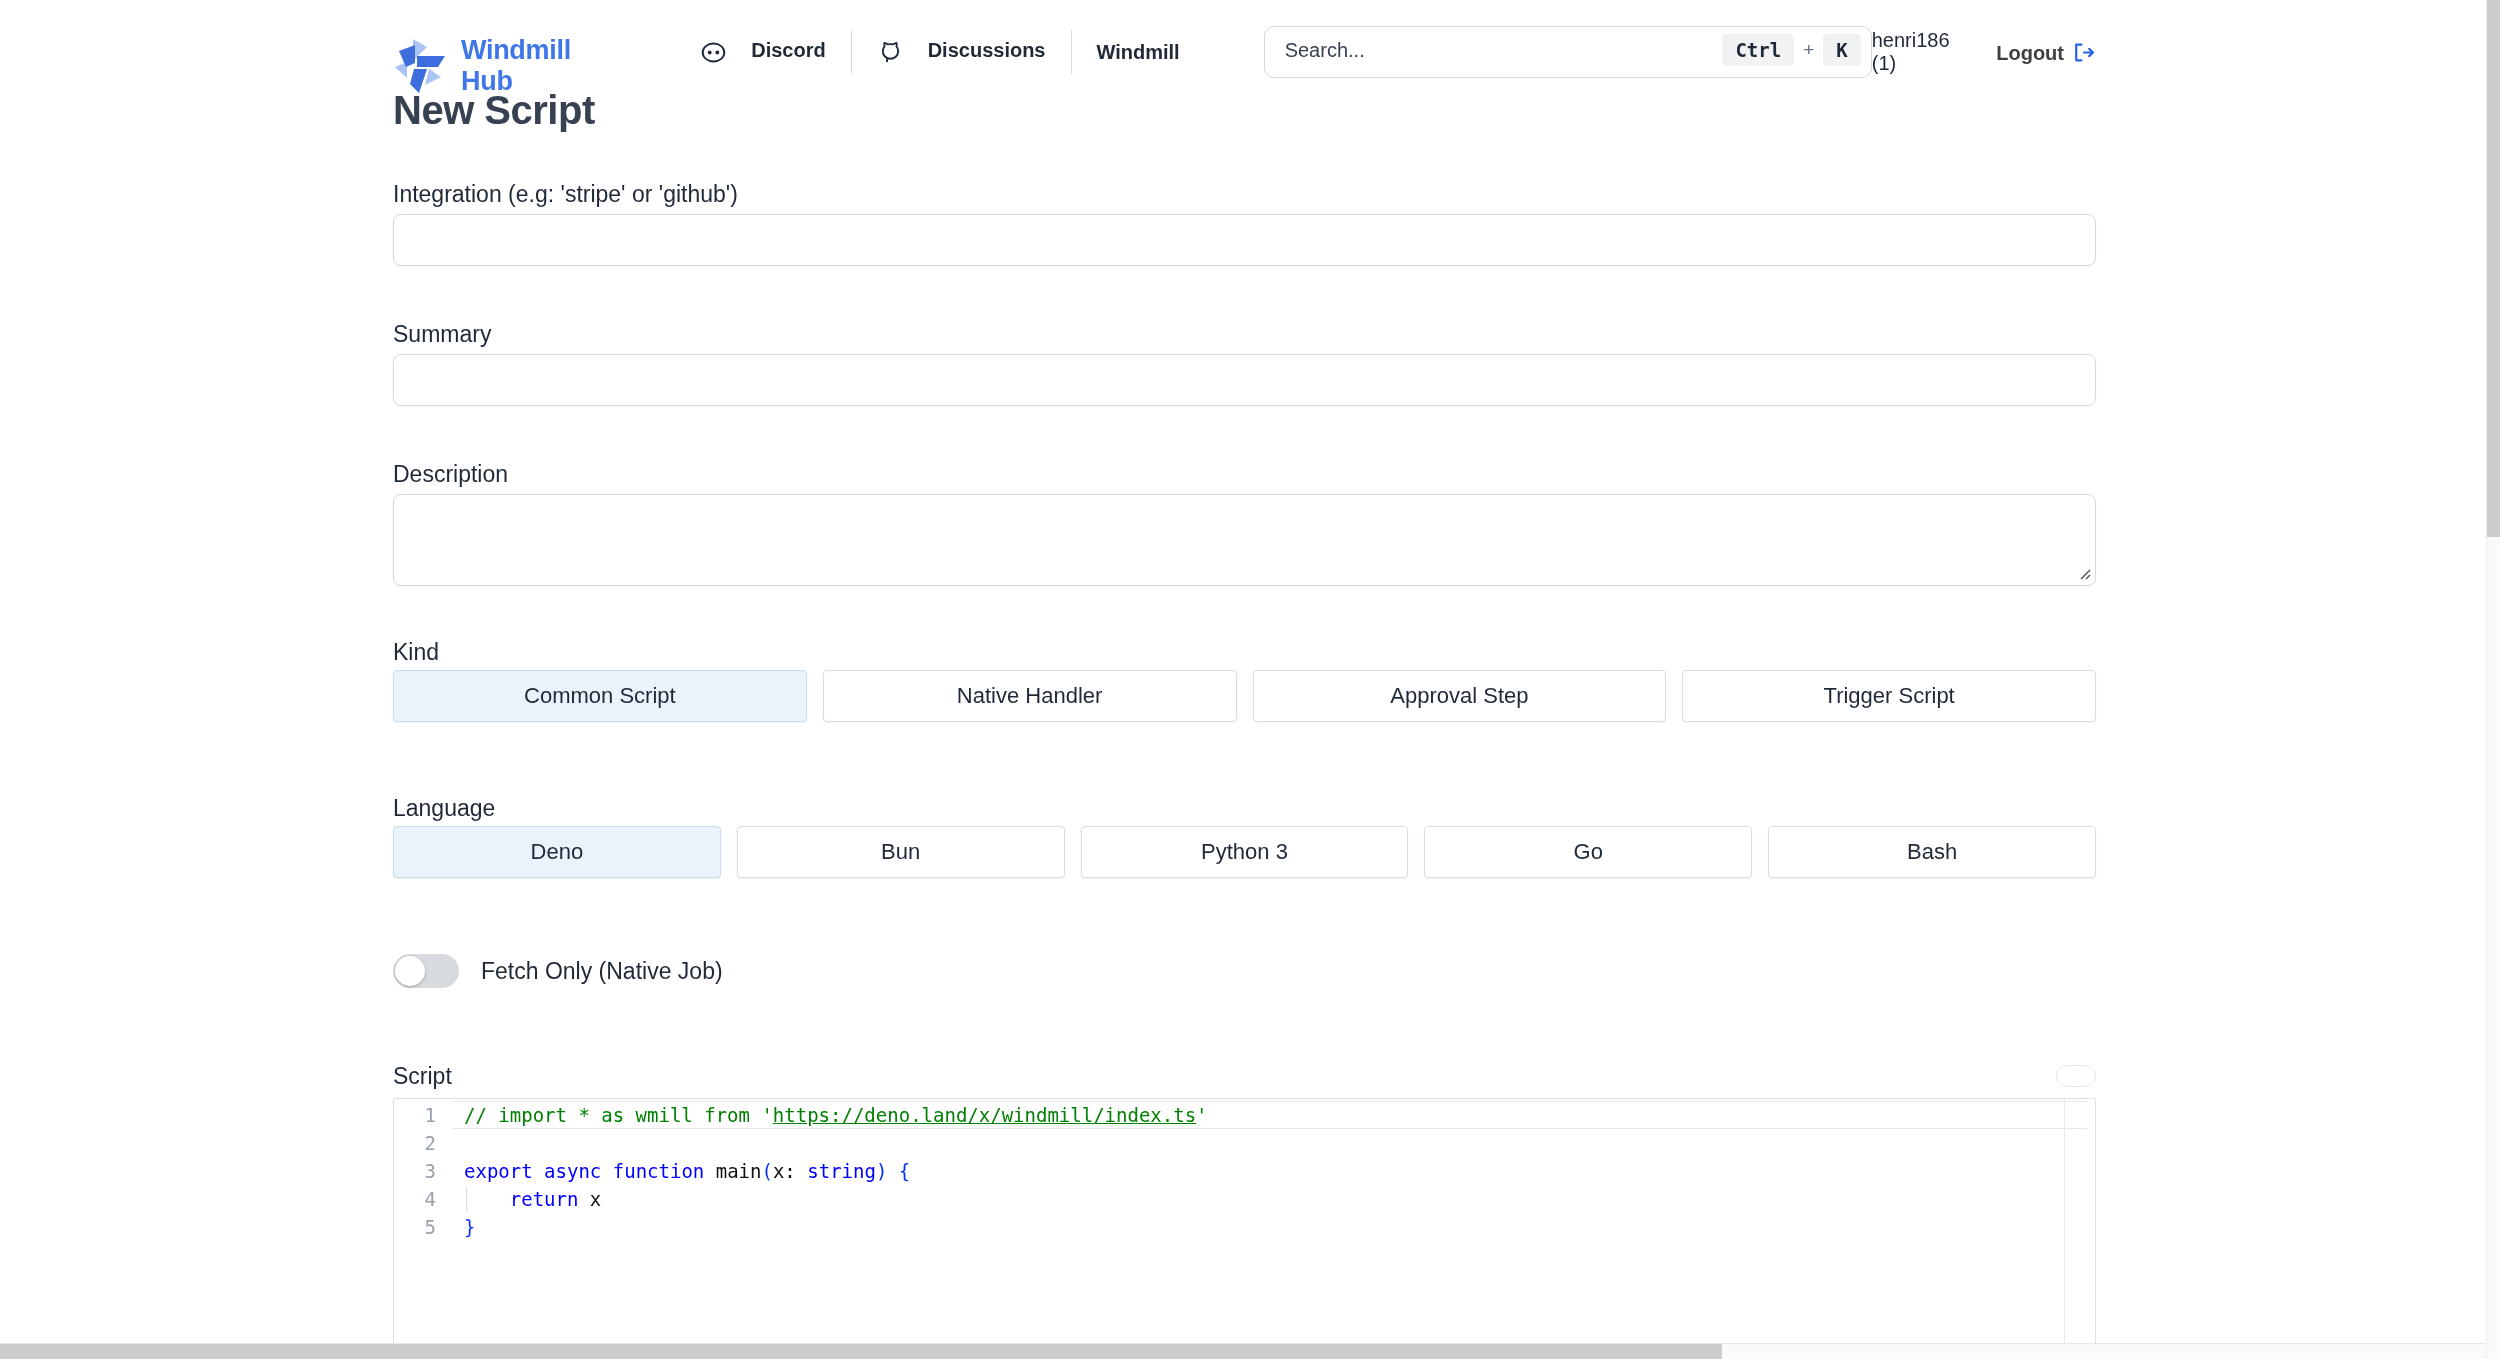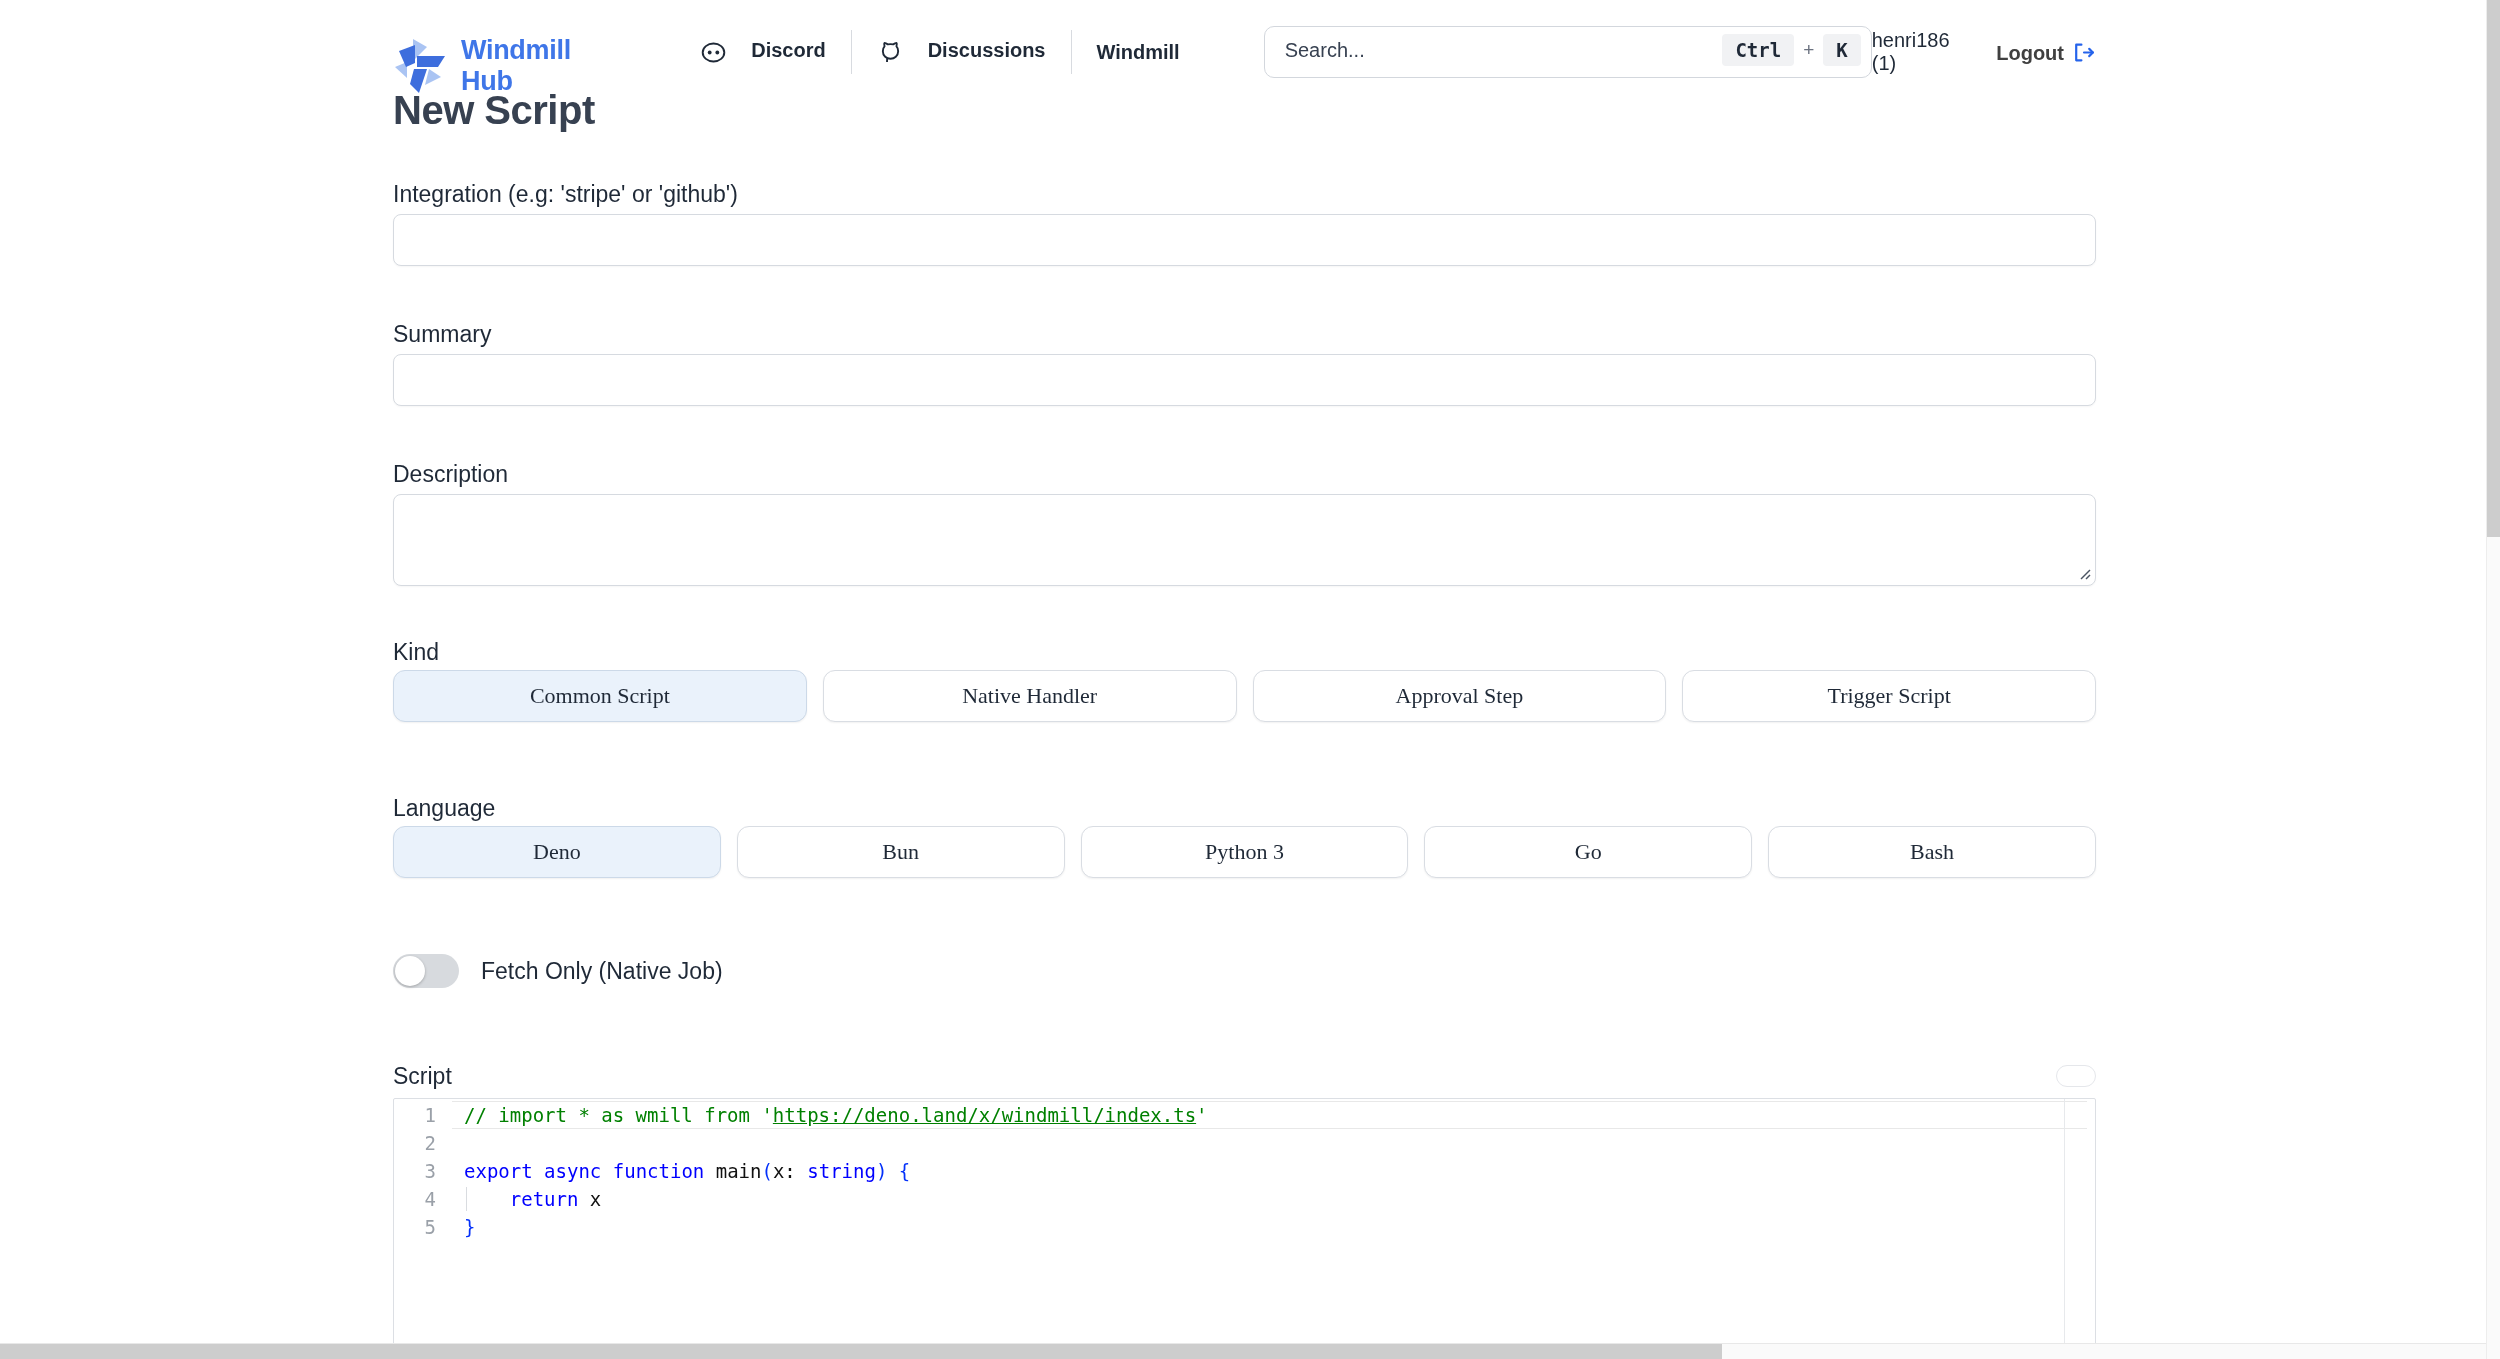--- a/index.html
+++ b/index.html
@@ -38,23 +38,23 @@
 
   .text-input { display:block; width:100%; height:52px; margin-top:6px; border:1px solid #d6dae0; border-radius:8px;
     background:#fff; box-shadow:0 1px 2px rgba(0,0,0,0.04); font-size:22px; padding:0 16px; color:#1f2937; outline:none; }
   .textarea-wrap { position:relative; margin-top:6px; }
   .text-area { display:block; width:100%; height:92px; border:1px solid #d6dae0; border-radius:8px; background:#fff;
     box-shadow:0 1px 2px rgba(0,0,0,0.04); font-size:22px; padding:10px 16px; color:#1f2937; outline:none; resize:none;
     font-family:"Liberation Sans", sans-serif; }
   .resize-grip { position:absolute; right:5px; bottom:6px; }
 
   .btn-row { display:flex; gap:16px; margin-top:4px; }
-  .choice-btn { flex:1; height:52px; border:1px solid #d9dde3; border-radius:12px; background:#fff; font-size:22px;
+  .choice-btn { flex:1; height:52px; border:1px solid #d9dde3; border-radius:4px; background:#fff; font-size:22px;
     color:#1f2937; display:flex; align-items:center; justify-content:center; box-shadow:0 1px 2px rgba(0,0,0,0.06);
-    cursor:pointer;font-family:Liberation Serif, serif; }
+    cursor:pointer; }
   .choice-btn.selected { background:#eaf2fb; border-color:#ccd9e8; }
 
   .toggle-row { margin-top:76px; display:flex; align-items:center; gap:22px; }
   .toggle { width:66px; height:34px; border-radius:17px; background:#d7dade; position:relative; cursor:pointer; flex:none; }
   .toggle-knob { position:absolute; left:2px; top:2px; width:30px; height:30px; border-radius:50%; background:#fff;
     box-shadow:0 1px 3px rgba(0,0,0,0.25); }
   .toggle-label { font-size:23px; color:#1f2937; }
 
   .script-row { margin-top:74px; display:flex; align-items:center; justify-content:space-between; }
   .pill-btn { width:40px; height:22px; border:1px solid #e5e7eb; border-radius:11px; background:#fff; cursor:pointer; }

